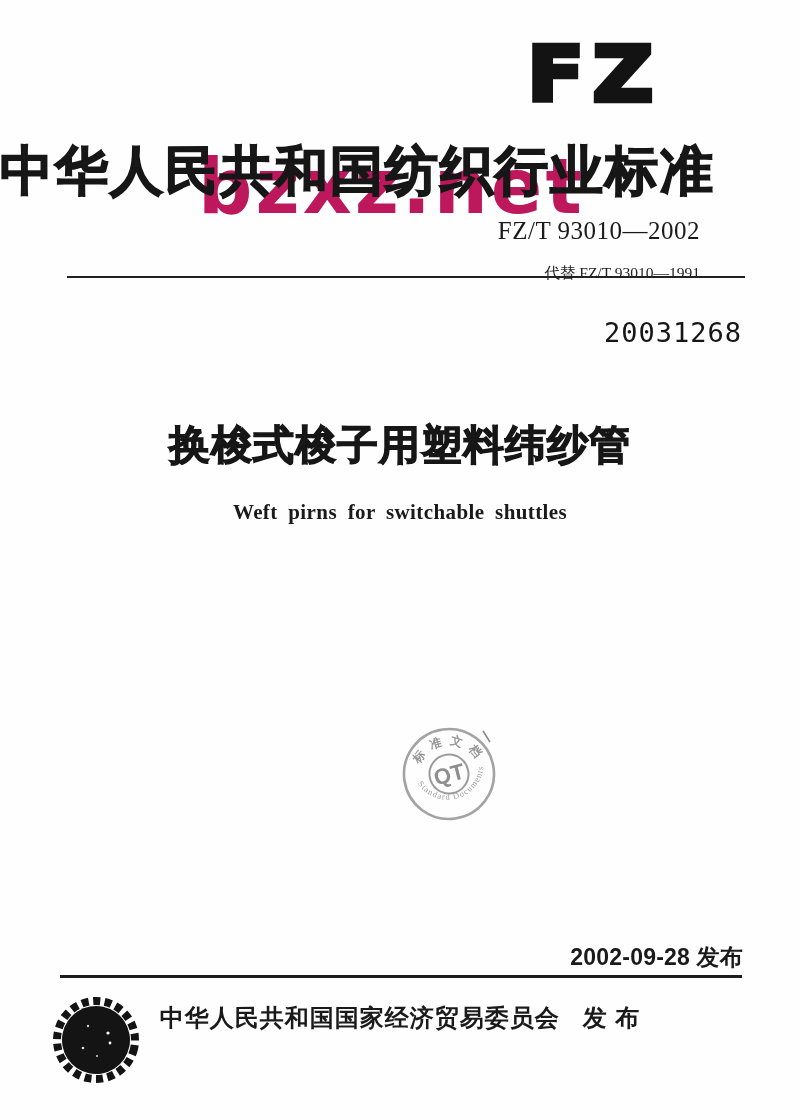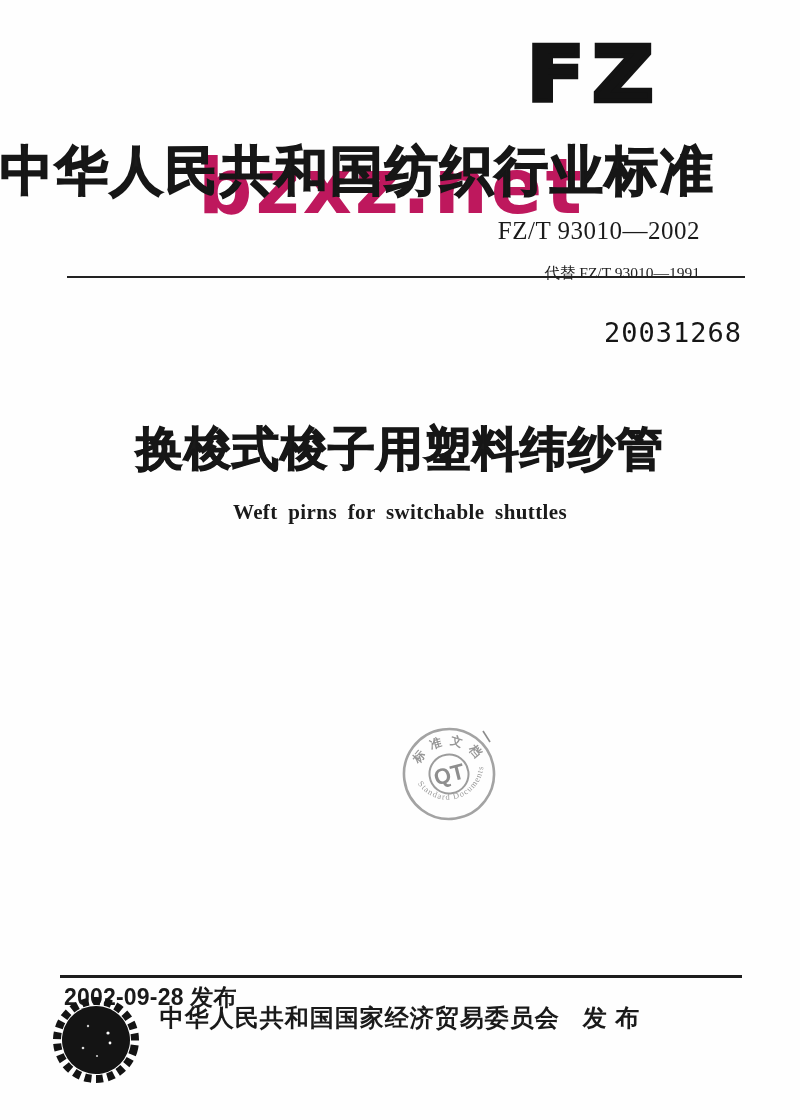--- a/index.html
+++ b/index.html
@@ -53,35 +53,35 @@
 
   .stamp-number{
     right:58px;top:304px;
     font-family:"DejaVu Sans Mono", monospace;
     font-size:27px;color:#161616;letter-spacing:1px;margin-top:13px;
   }
 
   
   .title-cn{
     left:0;top:418px;width:800px;text-align:center;
-    font-size:47px;font-weight:bold;letter-spacing:1px;
+    font-size:41px;font-weight:bold;letter-spacing:1px;
     -webkit-text-stroke:1.2px #161616;
     white-space:nowrap;
   }
   .title-en{
     left:0;top:500px;width:800px;text-align:center;
     font-family:"Liberation Serif", serif;
     font-size:21px;font-weight:bold;word-spacing:5px;letter-spacing:0.4px;
   }
 
   
   .seal{left:399px;top:724px;width:100px;height:100px;}
 
   
-  .dates{left:64px;top:982px;width:679px;display:flex;justify-content:space-between;
+  .dates{left:64px;top:942px;width:679px;display:flex;justify-content:flex-end;
     font-size:23px;font-weight:bold;letter-spacing:0.2px;}
   .rule-2{left:60px;top:975px;width:682px;height:3px;background:#1d1d1d;}
 
   
   .issuer{
     left:0;top:1002px;width:800px;text-align:center;
     font-size:24px;font-weight:bold;letter-spacing:1px;white-space:pre;
   }
 
   

